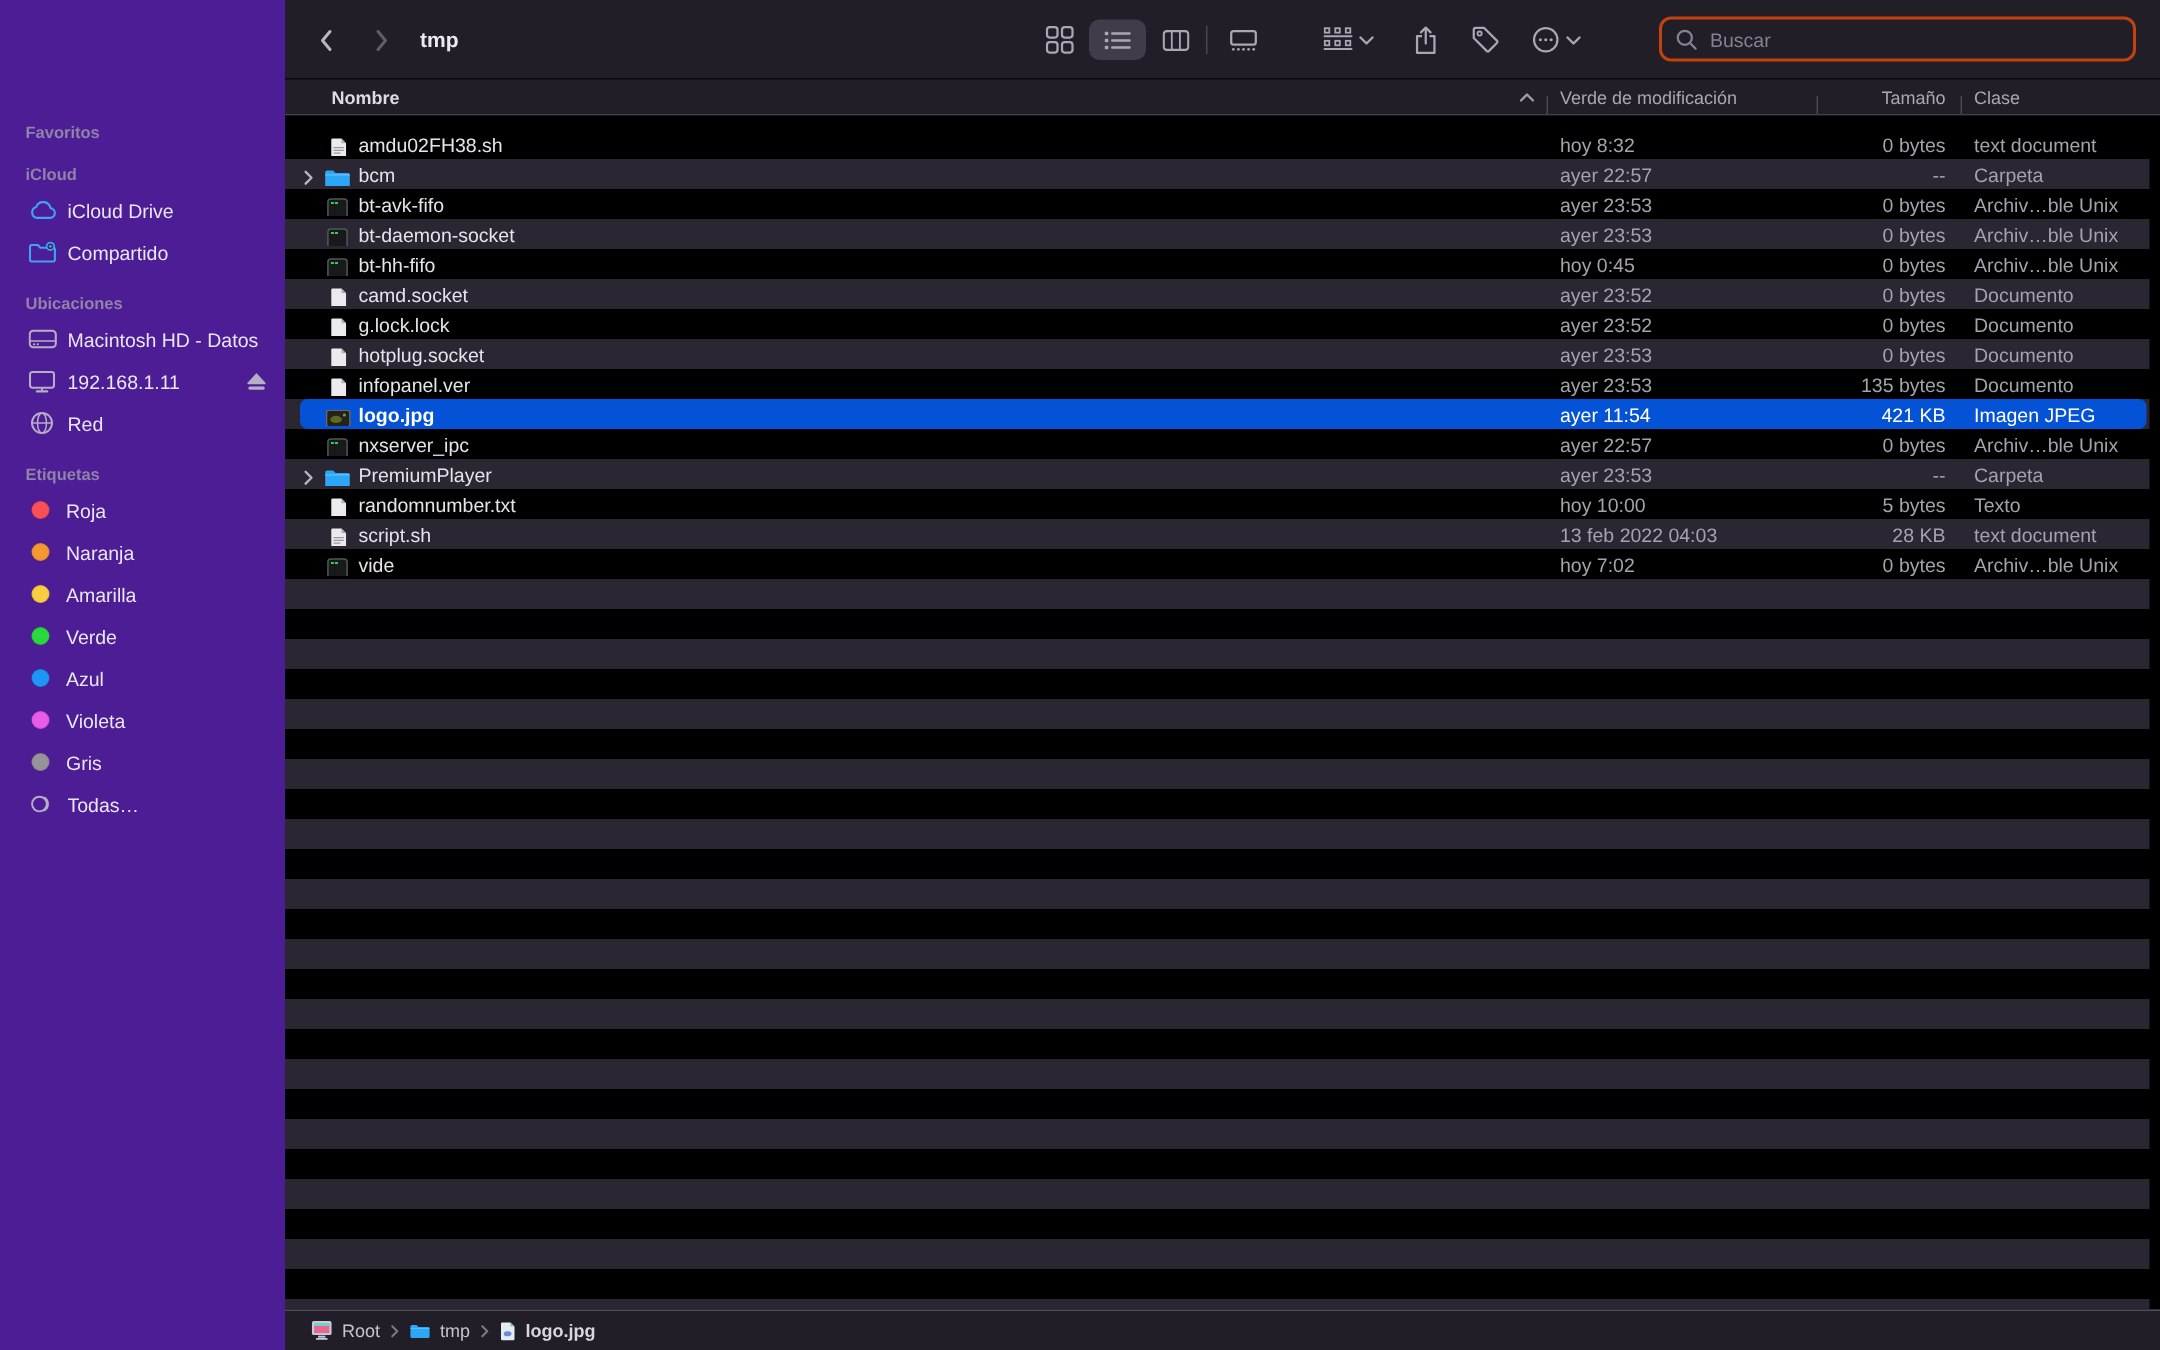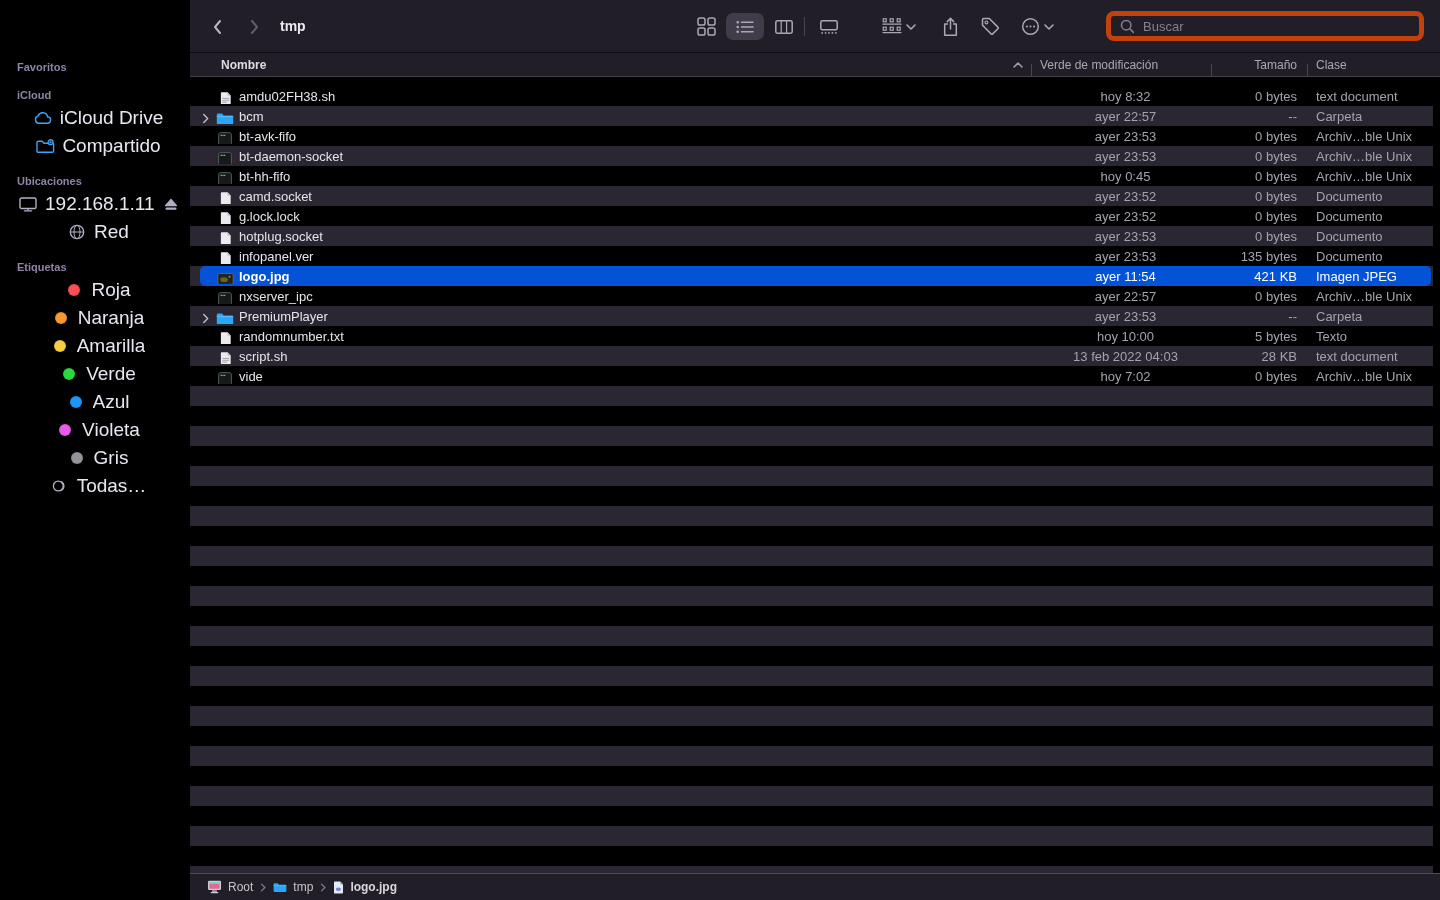--- a/index.html
+++ b/index.html
@@ -1,23 +1,23 @@
 <!DOCTYPE html>
 <html><head>
 <meta charset="utf-8">
 <style>
   * { box-sizing: border-box; }
   html,body { margin:0; padding:0; width:1440px; height:900px; overflow:hidden;
     font-family:"Liberation Sans", sans-serif; background:#1e1a24; }
   #app { display:flex; width:1440px; height:900px; }
 
   
-  .sidebar { width:190px; flex:none; background:#000000; padding-top:46px; overflow:hidden; }
+  .sidebar { width:190px; flex:none; background:#4c1d95; padding-top:68px; overflow:hidden; }
   .sb-header { font-size:11px; font-weight:700; color:#8f83a8; margin:14px 17px 2px 17px; height:14px; line-height:14px; }
-  .sb-item { height:28px; display:flex; align-items:center; padding:0 12px 0 18px; font-size:19px; color:#e9e6f1; cursor:default;justify-content:center; }
+  .sb-item { height:28px; display:flex; align-items:center; padding:0 12px 0 18px; font-size:13px; color:#e9e6f1; cursor:default; }
   .sb-ic { width:20px; height:18px; flex:none; margin-right:7px; display:flex; align-items:center; justify-content:center; }
   .sb-ic.blue { color:#3ea3f6; } .sb-ic.gray { color:#b6aec5; }
   .tag-dot { width:12px; height:12px; border-radius:50%; margin:0 11px 0 3px; flex:none; box-shadow: inset 0 0 1px rgba(0,0,0,.35); }
   .sb-label { white-space:nowrap; overflow:hidden; text-overflow:ellipsis; }
   .sb-eject { margin-left:auto; color:#b6aec5; display:flex; }
 
   
   .main { flex:1; display:flex; flex-direction:column; background:#221e28; position:relative; min-width:0; }
 
   .toolbar { height:53px; flex:none; position:relative; border-bottom:1px solid #0b0911; }
@@ -29,42 +29,42 @@
   .tb-view { top:13px; height:27px; border-radius:7px; }
   .tb-view.active { background:#403c4a; }
   .v-grid { left:500px; width:32px; } .v-list { left:536px; width:38px; }
   .v-cols { left:578px; width:32px; } .v-gallery { left:622px; width:34px; }
   .tb-sep { position:absolute; left:614px; top:17px; width:1px; height:19px; background:#47444f; }
   .a-group { left:688px; top:13px; width:42px; height:27px; gap:4px; }
   .a-share { left:745px; top:13px; width:30px; height:27px; }
   .a-tag   { left:785px; top:13px; width:30px; height:27px; }
   .a-more  { left:825px; top:13px; width:44px; height:27px; gap:4px; }
   .search { position:absolute; left:916px; top:11px; width:318px; height:30px;
-    border:5px solid #c2410c; border-radius:8px; display:flex; align-items:center; padding:0 9px; color:#85828d; }
+    border:2px solid #c2410c; border-radius:8px; display:flex; align-items:center; padding:0 9px; color:#85828d; }
   .search input { flex:1; background:transparent; border:none; outline:none; color:#d7d5dc;
     font-size:13px; font-family:"Liberation Sans", sans-serif; margin-left:6px; }
   .search input::placeholder { color:#85828d; }
 
   
   .listhead { height:24px; flex:none; display:flex; align-items:center; padding-right:7px;
     border-bottom:1px solid #444149; font-size:12px; color:#a9a7af; }
   .lh-name { flex:1; padding-left:31px; display:flex; align-items:center; color:#dddce1; font-weight:600; position:relative; }
   .sort-ic { position:absolute; right:8px; color:#9f9da6; display:flex; }
   .lh-date, .lh-size, .lh-kind { position:relative; padding-left:9px; }
   .lh-date { width:180px; } .lh-size { width:96px; text-align:right; padding-right:10px; } .lh-kind { width:126px; }
   .lh-date::before, .lh-size::before, .lh-kind::before { content:""; position:absolute; left:0; top:6px; width:1px; height:12px; background:#4a4752; }
 
   
   .listbody { flex:1; overflow:hidden; background:#000000; padding:9px 7px 0 0; }
   .row { height:20px; display:flex; align-items:center; font-size:13px; color:#e6e4ea; position:relative; }
   .row.alt { background:#2a2632; }
   .row.selected::before { content:""; position:absolute; left:10px; right:2px; top:0; bottom:0; background:#0453d6; border-radius:5px; }
   .row > div { position:relative; }
   .c-name { flex:1; padding-left:49px; position:relative; white-space:nowrap; overflow:hidden; min-width:0; }
-  .c-date { width:180px; padding-left:9px; color:#a5a2ad;text-align:center; }
+  .c-date { width:180px; padding-left:9px; color:#a5a2ad; }
   .c-size { width:96px; text-align:right; padding-right:10px; color:#a5a2ad; }
   .c-kind { width:126px; padding-left:9px; color:#a5a2ad; white-space:nowrap; overflow:hidden; }
   .row.selected .c-name, .row.selected .c-date, .row.selected .c-size, .row.selected .c-kind { color:#ffffff; }
   .row.selected .c-name { font-weight:600; }
   .disc { position:absolute; left:12px; top:4px; width:8px; height:12px; color:#b8b6be; display:flex; align-items:center; }
   .f-ic { position:absolute; left:26px; top:2px; width:18px; height:16px; display:flex; align-items:center; justify-content:center; }
 
   
   .pathbar { height:27px; flex:none; border-top:1px solid #504d57; background:#221e28;
     display:flex; align-items:center; padding-left:17px; font-size:12px; color:#c6c4cb; }
@@ -95,20 +95,31 @@
           <span class="sb-ic blue">
             <svg width="19" height="15" viewBox="0 0 19 15">
               <path d="M1 3.6 Q1 2.3 2.2 2.3 H6.2 L7.9 4.2 H16.4 Q17.6 4.2 17.6 5.4 V12 Q17.6 13.3 16.4 13.3 H2.2 Q1 13.3 1 12 Z" fill="none" stroke="currentColor" stroke-width="1.4" stroke-linejoin="round"></path>
               <circle cx="14.6" cy="3.2" r="2.5" fill="#392755" stroke="currentColor" stroke-width="1.2"></circle>
               <circle cx="14.6" cy="3.2" r="0.9" fill="currentColor"></circle>
             </svg>
           </span>
           <span class="sb-label">Compartido</span>
         </div>
         <div class="sb-header">Ubicaciones</div>
+        <div class="sb-item">
+          <span class="sb-ic gray">
+            <svg width="19" height="14" viewBox="0 0 19 14">
+              <rect x="0.8" y="1.5" width="17.4" height="11" rx="2.5" fill="none" stroke="currentColor" stroke-width="1.4"></rect>
+              <line x1="0.8" y1="8.3" x2="18.2" y2="8.3" stroke="currentColor" stroke-width="1.1"></line>
+              <circle cx="3.7" cy="10.5" r="0.75" fill="currentColor"></circle>
+              <circle cx="6.1" cy="10.5" r="0.75" fill="currentColor"></circle>
+            </svg>
+          </span>
+          <span class="sb-label">Macintosh HD - Datos</span>
+        </div>
         <div class="sb-item">
           <span class="sb-ic gray">
             <svg width="18" height="15" viewBox="0 0 18 15">
               <rect x="1" y="1" width="16" height="10.5" rx="1.6" fill="none" stroke="currentColor" stroke-width="1.4"></rect>
               <line x1="9" y1="11.5" x2="9" y2="13.3" stroke="currentColor" stroke-width="1.4"></line>
               <line x1="5.5" y1="13.9" x2="12.5" y2="13.9" stroke="currentColor" stroke-width="1.4" stroke-linecap="round"></line>
             </svg>
           </span>
           <span class="sb-label">192.168.1.11</span>
           <span class="sb-eject">

